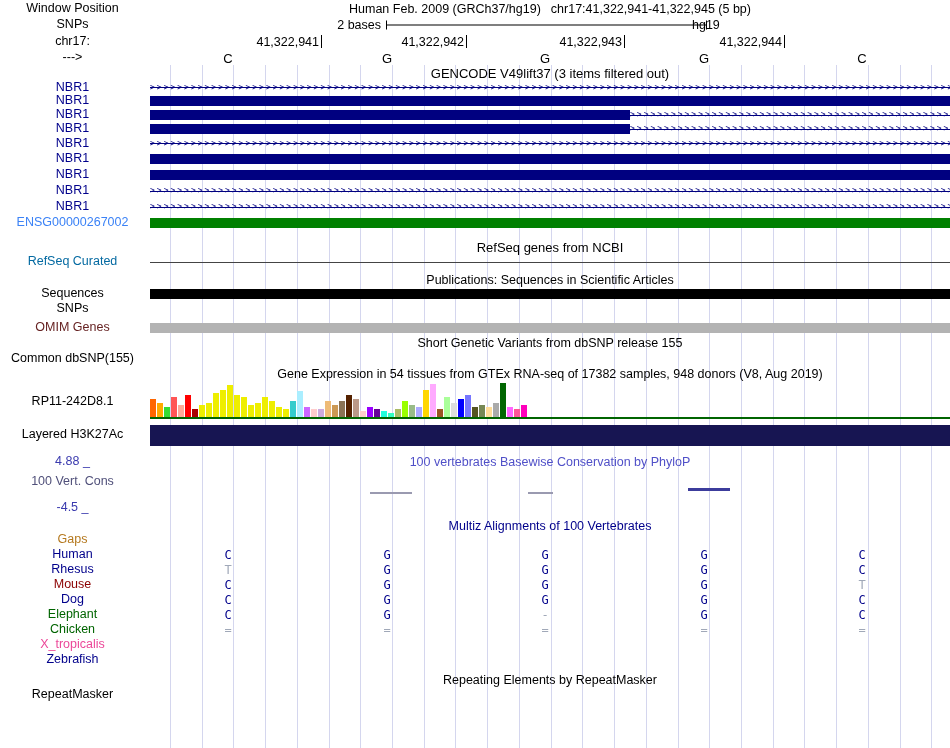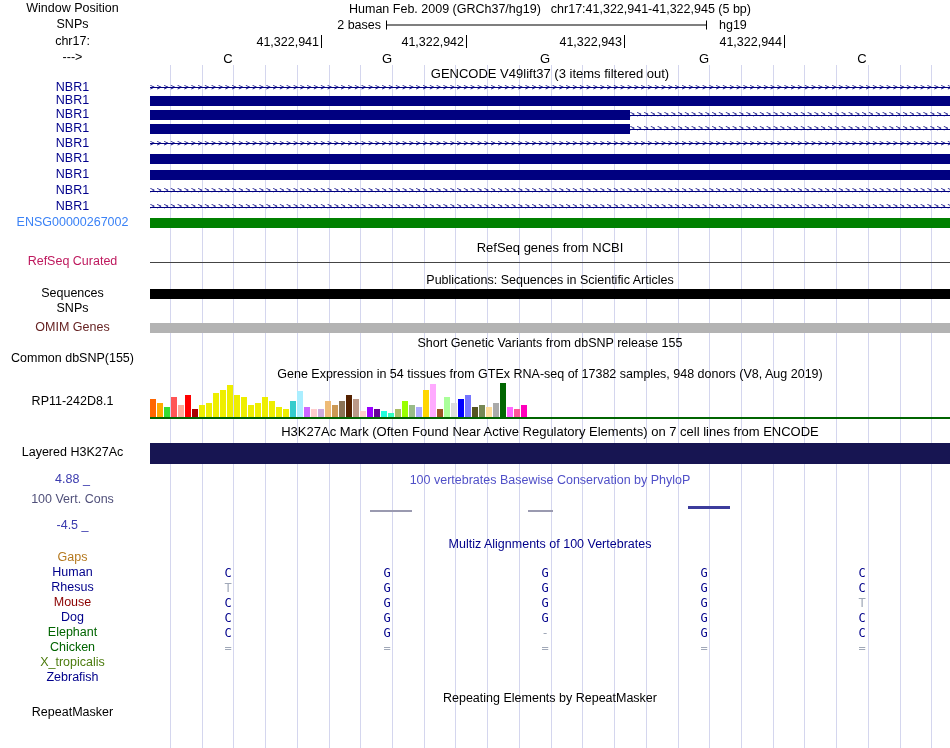--- a/index.html
+++ b/index.html
@@ -10,33 +10,33 @@
         background:repeating-linear-gradient(to right,#d4d6ee 0px,#d4d6ee 1px,transparent 1px,transparent 31.72px);
         background-position:15px 0;pointer-events:none}
   .row{display:flex;position:relative}
   .lbl{flex:0 0 150px;text-align:center;padding-right:5px;white-space:nowrap;align-self:center;line-height:1.05}
   .trk{position:relative;flex:1;align-self:stretch}
   .center{display:flex;align-items:center;justify-content:center;gap:10px;white-space:nowrap}
   .title{font-size:13px}
   .sp{width:100%}
   .navy{color:#00008b}
   .green{color:#3b82f6}
-  .blue{color:#be185d}
+  .blue{color:#0369a1}
   .maroon{color:#662222}
   .pnum{color:#3a3aae}
   .ptitle{color:#5050c8}
   .pcons{color:#50507a}
   .mtitle{color:#00008b}
   .gaps{color:#b5791f}
   
   .scaletext{position:absolute;top:50%;transform:translateY(-50%);left:0;width:231px;text-align:right}
   .scaleline{position:absolute;top:50%;transform:translateY(-50%);left:236px;width:321px;height:9px;
              border-left:1px solid #000;border-right:1px solid #000;
              background:linear-gradient(#000 0 0) center/100% 1px no-repeat}
-  .hg19{position:absolute;top:50%;transform:translateY(-50%);left:569px}
+  .hg19{position:absolute;top:50%;transform:translateY(-50%);left:542px}
   .coord{position:absolute;top:50%;transform:translateY(-50%);width:131px;display:flex;justify-content:flex-end;align-items:center;gap:2px}
   .ctick{width:1px;height:13px;background:#000}
   .basechar{position:absolute;top:50%;left:0;transform:translate(-50%,-50%);font-size:13px}
   
   .genebar{position:absolute;top:50%;transform:translateY(-50%);height:10px;background:#000080}
   .genebar.full{left:0;right:0}
   .genebar.part{left:0;width:60%}
   .genebar.greenbar{background:#008000;left:0;right:0}
   .arrowline{position:absolute;top:50%;transform:translateY(-50%);height:10px;line-height:10px;
              font-family:"DejaVu Sans Mono",monospace;font-size:8px;letter-spacing:2px;color:#000080;
@@ -303,26 +303,20 @@
           <div class="gtexbar" style="height: 10px; background: rgb(255, 221, 153);"></div>
           <div class="gtexbar" style="height: 14px; background: rgb(170, 170, 170);"></div>
           <div class="gtexbar" style="height: 34px; background: rgb(0, 102, 0);"></div>
           <div class="gtexbar" style="height: 10px; background: rgb(255, 102, 255);"></div>
           <div class="gtexbar" style="height: 8px; background: rgb(255, 85, 153);"></div>
           <div class="gtexbar" style="height: 12px; background: rgb(255, 0, 187);"></div>
         </div>
     </div>
   </div>
 
-  <div class="row" style="height:18px">
-    <div class="lbl"></div>
-    <div class="trk center">
-        <span class="title">H3K27Ac Mark (Often Found Near Active Regulatory Elements) on 7 cell lines from ENCODE</span>
-      </div>
-  </div>
   <div class="row" style="height:25px">
     <div class="lbl">Layered H3K27Ac</div>
     <div class="trk">
         <div class="h3kbar"></div>
       </div>
   </div>
 
   <div class="sp" style="height:8px"></div>
   <div class="row" style="height:14px">
     <div class="lbl pnum">4.88 _</div>
@@ -410,21 +404,21 @@
         <div class="lbl" style="color: rgb(0, 100, 0);">Chicken</div>
         <div class="trk">
           <span class="mzcell muted" style="left: 78px;">=</span>
           <span class="mzcell muted" style="left: 237px;">=</span>
           <span class="mzcell muted" style="left: 395px;">=</span>
           <span class="mzcell muted" style="left: 554px;">=</span>
           <span class="mzcell muted" style="left: 712px;">=</span>
         </div>
       </div>
       <div class="row sprow">
-        <div class="lbl" style="color: #4d7c0f;">X_tropicalis</div>
+        <div class="lbl" style="color: #ec4899;">X_tropicalis</div>
         <div class="trk"></div>
       </div>
       <div class="row sprow">
         <div class="lbl" style="color: rgb(0, 0, 139);">Zebrafish</div>
         <div class="trk"></div>
       </div>
     </div>
 
   <div class="sp" style="height:6px"></div>
   <div class="row" style="height:14px">

